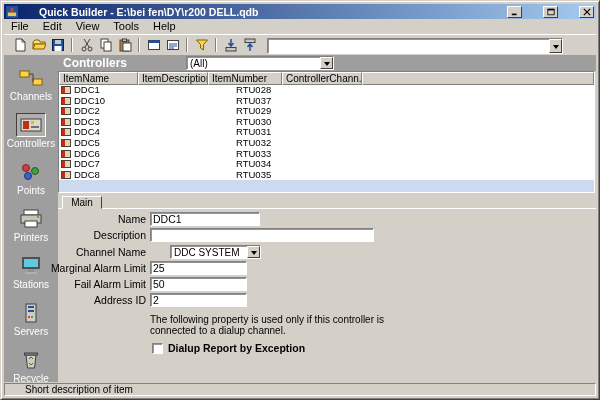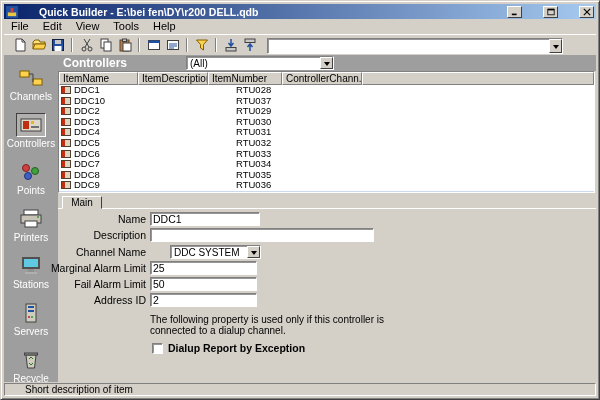--- a/index.html
+++ b/index.html
@@ -68,21 +68,21 @@
   .panel-line { position:absolute; left:57px; top:207px; right:3px; border-top:1px solid #fff; }
   .tab { position:absolute; left:61px; top:195px; width:40px; height:13px; background:#d4d0c8;
          border:1px solid; border-color:#fff #404040 #d4d0c8 #fff; font-size:10px; text-align:center; line-height:12px; z-index:2; }
 
   
   .form { position:absolute; left:45px; top:208px; right:3px; bottom:17px; font-size:10.5px; }
   .frow { position:absolute; left:0; right:0; height:14px; display:flex; align-items:center; }
   .flabel { width:100px; text-align:right; margin-right:4px; }
   .tinput { height:14px; background:#fff; border:1px solid; border-color:#808080 #fff #fff #808080;
             box-shadow: inset 1px 1px 0 rgba(64,64,64,.55); font-size:10.5px; padding:0 2px; }
-  .w110{width:110px;} .w224{width:224px;} .w107{width:107px;}
+  .w110{width:110px;} .w224{width:224px;} .w107{width:97px;}
   .form .combo { width:91px; height:14px;margin-left:20px; }
   .note { position:absolute; left:104px; top:105px; width:290px; font-size:10px; line-height:11px; }
   .cbrow { position:absolute; left:106px; top:133px; display:flex; align-items:center; }
   .checkbox { width:11px; height:11px; background:#fff; border:1px solid; border-color:#808080 #fff #fff #808080;
               box-shadow: inset 1px 1px 0 rgba(64,64,64,.55); }
   .cb-label { margin-left:5px; font-size:10.5px;font-weight:bold; }
 
   
   .statusbar { position:absolute; left:3px; right:3px; bottom:3px; height:13px;
                border:1px solid; border-color:#808080 #fff #fff #808080;
@@ -350,26 +350,20 @@
         <span class="cell c2"></span>
         <span class="cell c3">RTU034</span>
         <span class="cell c4"></span>
       </div>
     <div class="trow">
         <span class="cell c1"><span class="row-ic"></span><span>DDC8</span></span>
         <span class="cell c2"></span>
         <span class="cell c3">RTU035</span>
         <span class="cell c4"></span>
       </div>
-    <div class="trow">
-        <span class="cell c1"><span class="row-ic"></span><span>DDC9</span></span>
-        <span class="cell c2"></span>
-        <span class="cell c3">RTU036</span>
-        <span class="cell c4"></span>
-      </div>
   </div>
 
   <div class="panel-line"></div>
   <div class="tab">Main</div>
 
   <div class="form">
     <div class="frow" style="top:3px;">
       <span class="flabel">Name</span>
       <input class="tinput w110" value="DDC1" style="">
     </div>

